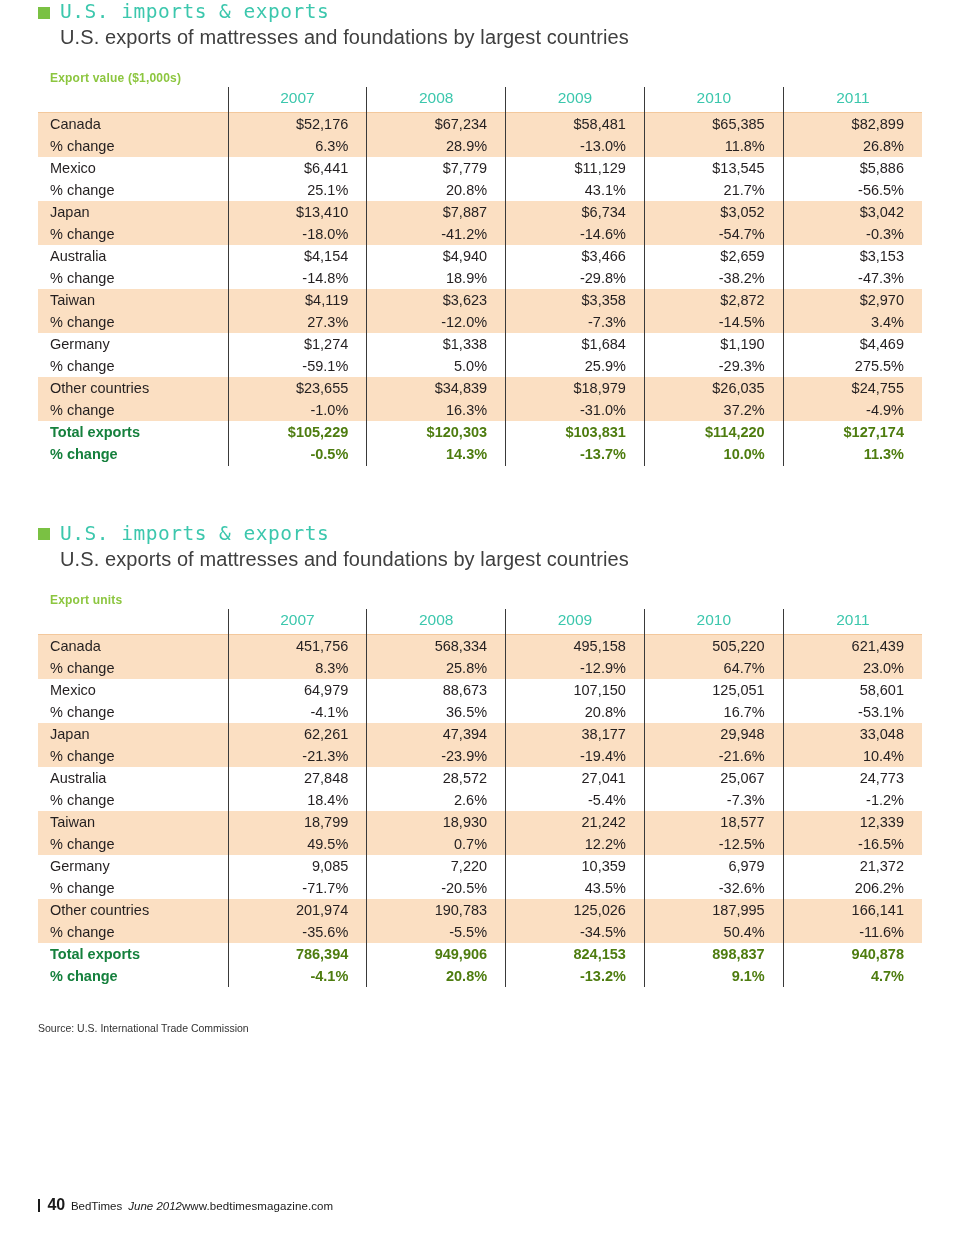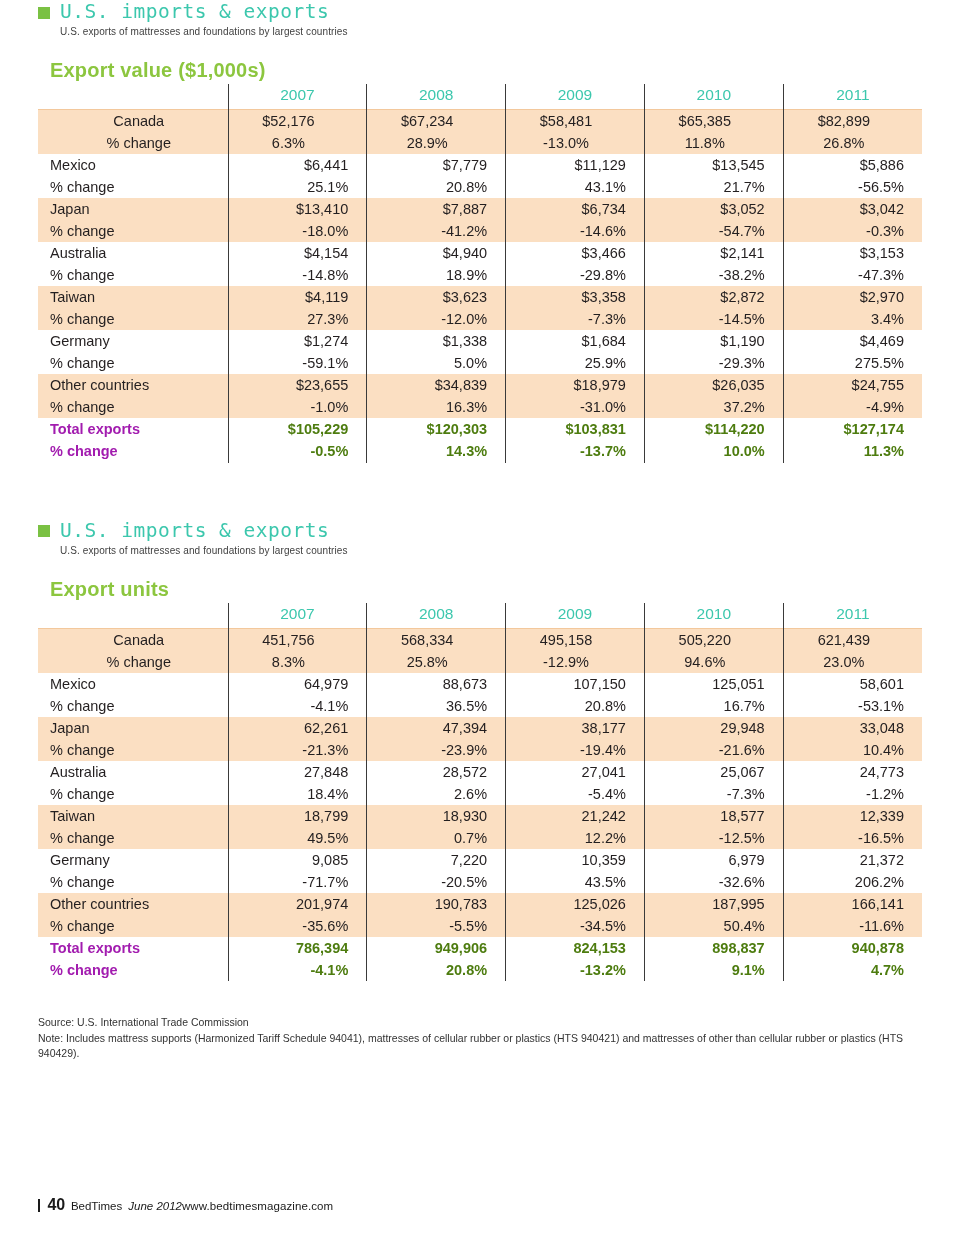--- a/index.html
+++ b/index.html
@@ -46,29 +46,29 @@
   .section-title {
     font-family: "DejaVu Sans Mono", monospace;
     font-size: 19.5px;
     letter-spacing: 0.5px;
     color: #3cc7ad;
     font-weight: 400;
     white-space: nowrap;
   }
   .section-sub {
     margin: 3px 0 0 22px;
-    font-size: 10px;
+    font-size: 20px;
     color: #3f3f3f;
     font-weight: 400;
     letter-spacing: 0.1px;
   }
 
   .unit-label {
     margin: 22px 0 0 12px;
-    font-size: 20px;
+    font-size: 12px;
     font-weight: bold;
     color: #8cc63f;
     letter-spacing: 0.2px;
   }
 
   
   .tbl {
     width: 100%;
     border-collapse: collapse;
     table-layout: fixed;
@@ -114,27 +114,26 @@
     padding-top: 8px;
     padding-bottom: 9px;
     line-height: 1.52;
   }
   .line1 { display: block; }
   .line2 { display: block; }
 
   
   .tbl tbody tr.firstrow td {
     border-top: 1.6px solid #f3c89c;
-    text-align: center;
   }
 
   
   .tbl tbody tr.total td { background: #ffffff; }
   .tbl tbody tr.total td.lbl {
-    color: #a21caf;
+    color: #15803d;
     font-weight: bold;
   }
   .tbl tbody tr.total td.val {
     color: #4d7c0f;
     font-weight: bold;
   }
 
   
   .footnotes {
     margin-top: 34px;
@@ -350,21 +349,21 @@
             </span>
           </td>
           <td class="val">
             <span class="cellpair">
               <span class="line1">$3,466</span>
               <span class="line2">-29.8%</span>
             </span>
           </td>
           <td class="val">
             <span class="cellpair">
-              <span class="line1">$2,141</span>
+              <span class="line1">$2,659</span>
               <span class="line2">-38.2%</span>
             </span>
           </td>
           <td class="val">
             <span class="cellpair">
               <span class="line1">$3,153</span>
               <span class="line2">-47.3%</span>
             </span>
           </td>
         </tr>
@@ -579,21 +578,21 @@
           </td>
           <td class="val">
             <span class="cellpair">
               <span class="line1">495,158</span>
               <span class="line2">-12.9%</span>
             </span>
           </td>
           <td class="val">
             <span class="cellpair">
               <span class="line1">505,220</span>
-              <span class="line2">94.6%</span>
+              <span class="line2">64.7%</span>
             </span>
           </td>
           <td class="val">
             <span class="cellpair">
               <span class="line1">621,439</span>
               <span class="line2">23.0%</span>
             </span>
           </td>
         </tr>
 
@@ -868,21 +867,20 @@
               <span class="line2">4.7%</span>
             </span>
           </td>
         </tr>
       </tbody>
     </table>
   </div>
 
   <div class="footnotes">
     <div class="src">Source: U.S. International Trade Commission</div>
-    <div class="note">Note: Includes mattress supports (Harmonized Tariff Schedule 94041), mattresses of cellular rubber or plastics (HTS 940421) and mattresses of other than cellular rubber or plastics (HTS 940429).</div>
   </div>
 
   <div class="pagefoot">
     <div class="pagefoot-left">
       <span class="foot-rule"></span>
       <span class="pagenum">40</span>
       <span class="magname">BedTimes</span>
       <span class="issue">June 2012</span>
     </div>
     <div class="website">www.bedtimesmagazine.com</div>

